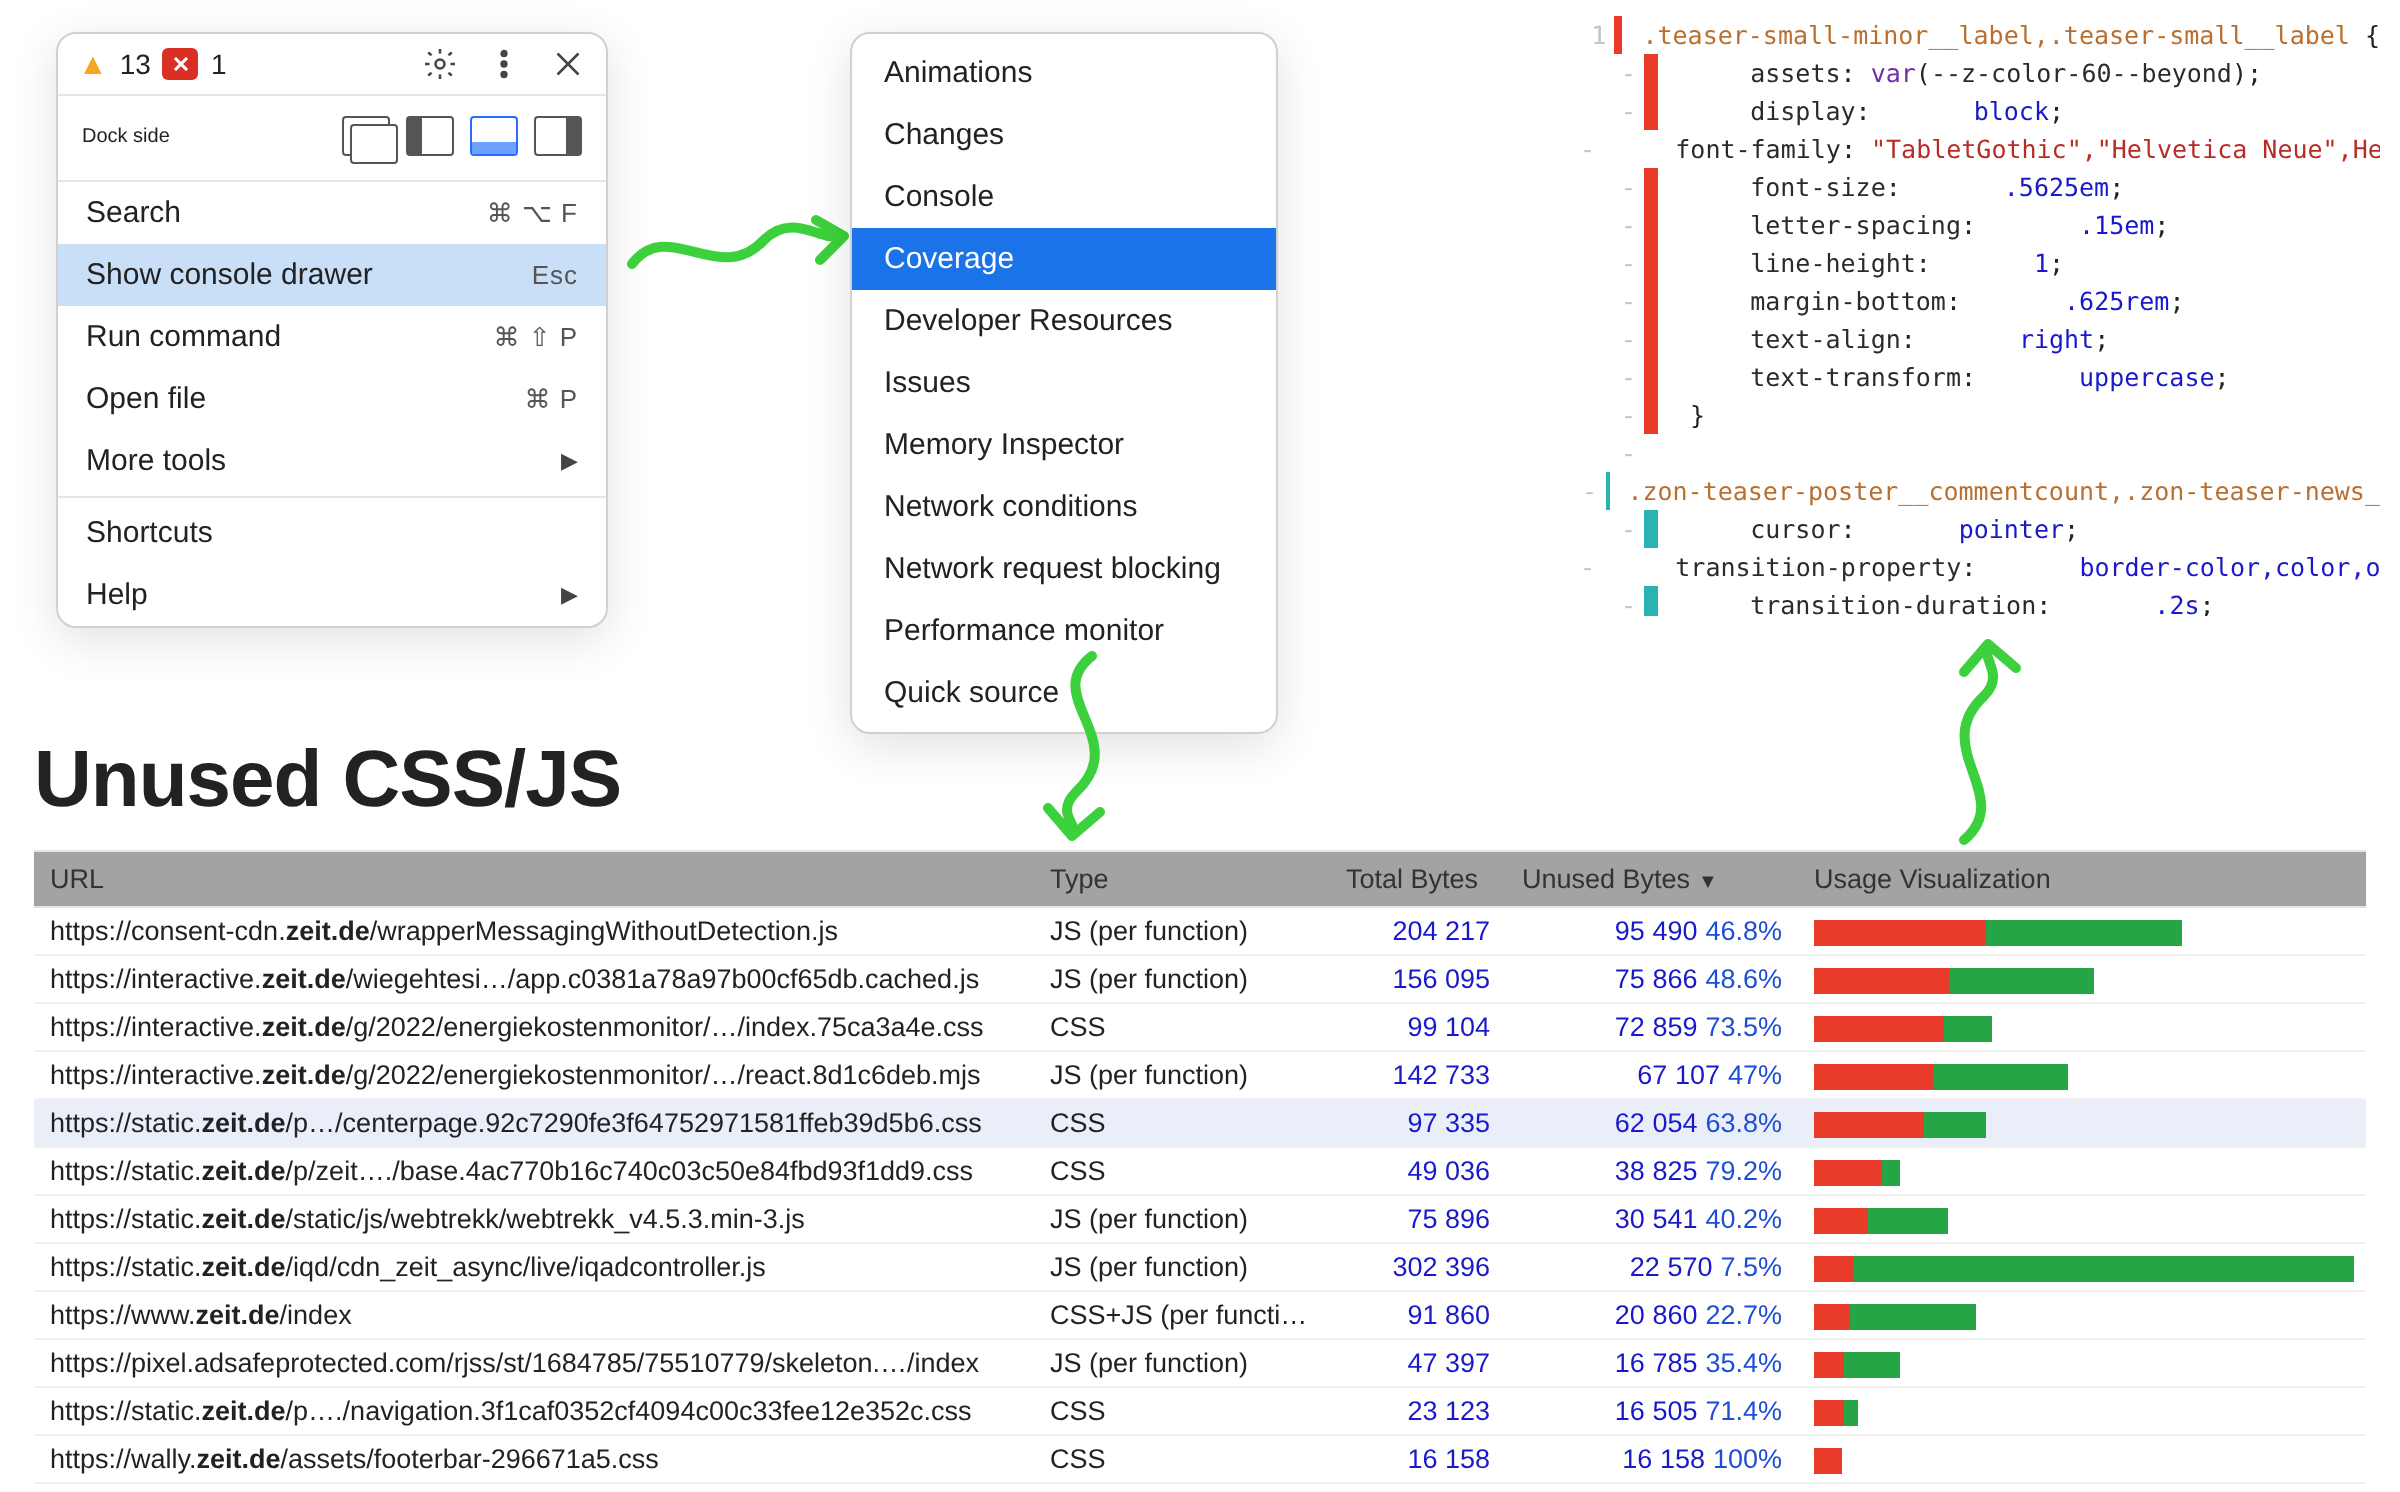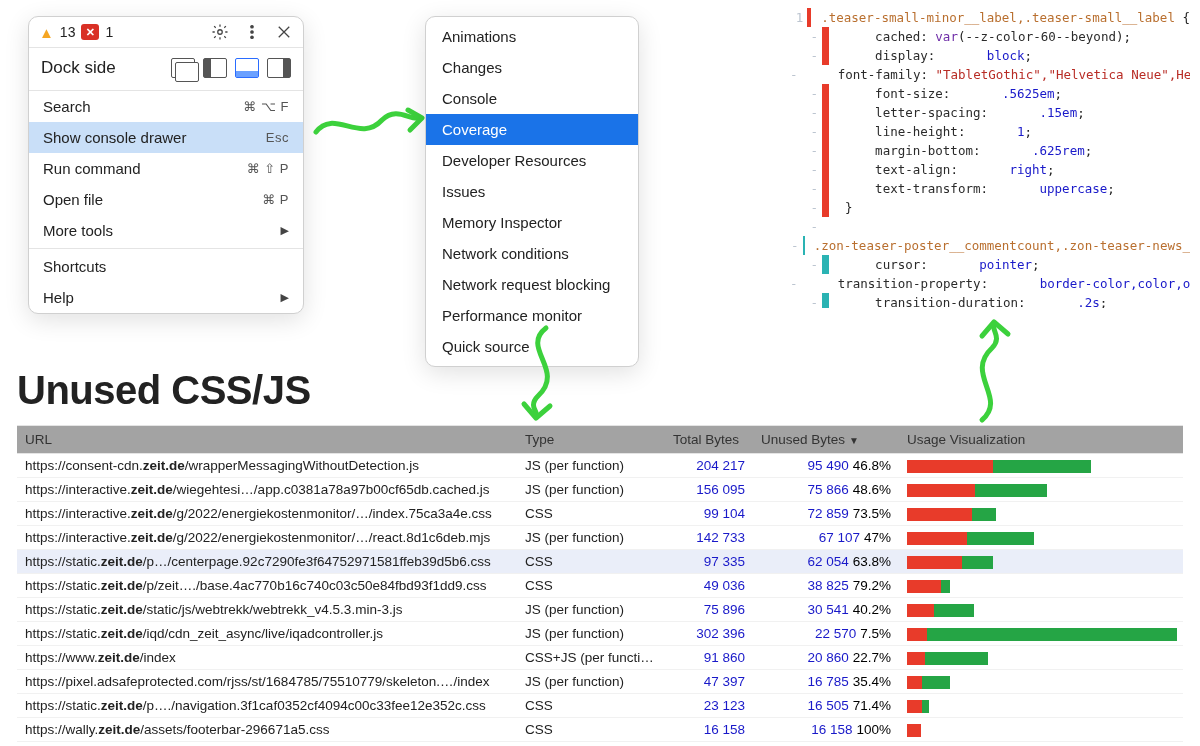--- a/index.html
+++ b/index.html
@@ -27,21 +27,21 @@
 
   
   .panel1{position:absolute;left:28px;top:16px;width:274px;background:var(--panel);border:1px solid var(--border);border-radius:10px;box-shadow:0 6px 24px rgba(0,0,0,.12);overflow:hidden;}
   .p1-top{display:flex;align-items:center;justify-content:space-between;padding:6px 10px;border-bottom:1px solid var(--border-lt);}
   .badges{display:flex;align-items:center;gap:6px;font-size:14px;}
   .warn-tri{color:#f5a623;font-size:15px;line-height:1;}
   .err-box{display:inline-flex;align-items:center;justify-content:center;width:18px;height:16px;background:#d93025;border-radius:3px;color:#fff;font-size:11px;font-weight:600;}
   .topicons{display:flex;align-items:center;gap:14px;}
   .topicons svg{width:18px;height:18px;stroke:#444;fill:none;stroke-width:1.7;}
   .dockrow{display:flex;align-items:center;justify-content:space-between;padding:10px 12px 12px;border-bottom:1px solid var(--border-lt);}
-  .dockrow span{font-size:17px;}
+  .dockrow span{font-size:10px;}
   .dockicons{display:flex;gap:8px;}
   .dockicons .di{width:22px;height:18px;border:1.5px solid #555;border-radius:2px;position:relative;}
   .di.undock::after{content:"";position:absolute;inset:3px -5px -5px 3px;border:1.5px solid #555;background:#fff;border-radius:2px;}
   .di.left::before{content:"";position:absolute;left:0;top:0;bottom:0;width:7px;background:#555;}
   .di.bottom::before{content:"";position:absolute;left:0;right:0;bottom:0;height:6px;background:#6aa0ff;}
   .di.bottom{border-color:#2a6cff;}
   .di.right::before{content:"";position:absolute;right:0;top:0;bottom:0;width:7px;background:#555;}
   .menuitem{display:flex;align-items:center;justify-content:space-between;padding:7px 14px;font-size:15px;cursor:default;}
   .menuitem .short{color:#555;font-size:13px;letter-spacing:.5px;}
   .menuitem.hl{background:#c9dff8;}
@@ -76,21 +76,21 @@
   
   .table{position:absolute;left:17px;top:425px;width:1166px;border-top:1px solid var(--border-lt);font-size:13.5px;}
   .thead,.trow{display:grid;grid-template-columns:500px 148px 88px 146px 1fr;}
   .thead{background:#a3a3a3;border-bottom:1px solid var(--border-lt);}
   .th{padding:6px 8px;color:#333;font-weight:400;position:relative;}
   .th .sort{margin-left:4px;font-size:10px;}
   .trow{border-bottom:1px solid #f1f1f1;}
   .trow.hl{background:var(--highlight);}
   .td{padding:4px 8px;white-space:nowrap;overflow:hidden;text-overflow:ellipsis;}
   .td.num{text-align:right;font-variant-numeric:tabular-nums;}
-  .pct{color:#000000;margin-left:4px;}
+  .pct{color:#1d4ed8;margin-left:4px;}
   .bar{display:flex;height:13px;width:270px;margin-top:2px;}
   .bar .seg{height:100%;}
   .bar .r{background:var(--red);}
   .bar .g{background:#25a545;}
   .url b{font-weight:700;}
 
   
   .sq{position:absolute;stroke:var(--arrow);fill:none;stroke-width:5;stroke-linecap:round;stroke-linejoin:round;}
 </style>
 </head>
@@ -197,21 +197,21 @@
       <div class="code-row">
         <div class="gut-ln">1</div>
         <div class="gut-bar red"></div>
         <div class="gut-dash"></div>
         <div class="code-txt"><span class="sel">.teaser-small-minor__label,.teaser-small__label</span> <span class="brace">{</span></div>
       </div>
       <div class="code-row">
         <div class="gut-ln">-</div>
         <div class="gut-bar red"></div>
         <div class="gut-dash"></div>
-        <div class="code-txt">    <span class="prop">cached</span>: <span class="fn">var</span>(<span class="prop">--z-color-60--beyond</span>);</div>
+        <div class="code-txt">    <span class="prop">assets</span>: <span class="fn">var</span>(<span class="prop">--z-color-60--beyond</span>);</div>
       </div>
       <div class="code-row">
         <div class="gut-ln">-</div>
         <div class="gut-bar red"></div>
         <div class="gut-dash"></div>
         <div class="code-txt">    <span class="prop">display</span>: <span class="val">block</span>;</div>
       </div>
       <div class="code-row">
         <div class="gut-ln">-</div>
         <div class="gut-bar red"></div>

